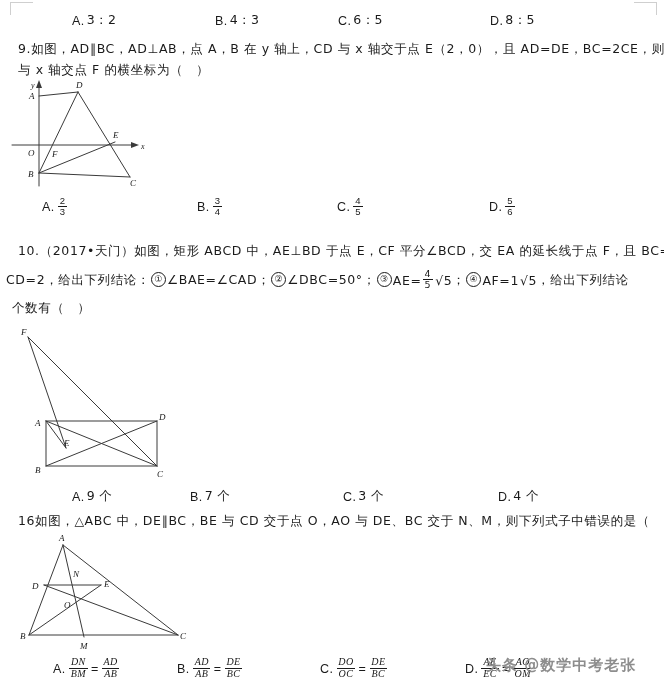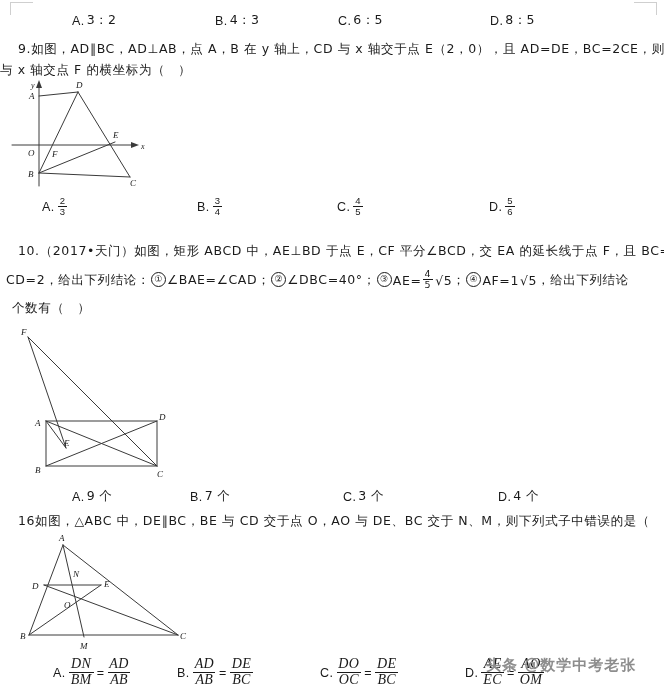--- a/index.html
+++ b/index.html
@@ -74,21 +74,21 @@
     justify-content: center;
     vertical-align: middle;
     font-size: 9.5px;
     line-height: 1.05;
     margin: 0 1px;
     position: relative;
     top: -1px;
   }
   .frac .num { padding: 0 2px; }
   .frac .den { padding: 0 2px; border-top: 1px solid #1a1a1a; }
-  .frac.italic { font-style: italic; font-family: "Liberation Serif", serif; font-size: 14px; }
+  .frac.italic { font-style: italic; font-family: "Liberation Serif", serif; font-size: 10px; }
 
   .circnum {
     display: inline-flex;
     align-items: center;
     justify-content: center;
     width: 13px; height: 13px;
     border: 1px solid #1a1a1a;
     border-radius: 50%;
     font-size: 9px;
     vertical-align: middle;
@@ -142,21 +142,21 @@
     </div>
     <div class="opt" style="left:490px;">
       <span>D.</span>
       <span class="cjk">8：5</span>
     </div>
   </div>
 
   <div class="qline cjk" style="left:18px; top:41px;">
     <span>9.</span><span>如图，AD∥BC，AD⊥AB，点 A，B 在 y 轴上，CD 与 x 轴交于点 E（2，0），且 AD=DE，BC=2CE，则 BD</span>
   </div>
-  <div class="qline cjk" style="left:0; top:62px;">与 x 轴交点 F 的横坐标为（　）</div>
+  <div class="qline cjk" style="left:18px; top:62px;">与 x 轴交点 F 的横坐标为（　）</div>
 
   <figure class="fig" style="left:10px; top:78px;">
     <svg width="160" height="110" viewBox="0 0 160 110">
       <g stroke="#3a3a3a" stroke-width="1" fill="none" stroke-linecap="round">
 
         <line x1="29" y1="108" x2="29" y2="6"></line>
         <polygon points="29,2 26,10 32,10" fill="#3a3a3a" stroke="none"></polygon>
 
         <line x1="2" y1="67" x2="124" y2="67"></line>
         <polygon points="129,67 121,64 121,70" fill="#3a3a3a" stroke="none"></polygon>
@@ -214,21 +214,21 @@
 
   <div class="qline cjk" style="left:18px; top:243px;">
     <span>10.</span><span>（2017•天门）如图，矩形 ABCD 中，AE⊥BD 于点 E，CF 平分∠BCD，交 EA 的延长线于点 F，且 BC=4，</span>
   </div>
 
   <div class="qline cjk" style="left:6px; top:270px; display:flex; align-items:center;">
     <span>CD=2，给出下列结论：</span>
     <span class="circnum">①</span>
     <span>∠BAE=∠CAD；</span>
     <span class="circnum">②</span>
-    <span>∠DBC=40°；</span>
+    <span>∠DBC=50°；</span>
     <span class="circnum">③</span>
     <span>AE=</span>
     <span class="frac">
       <span class="num">4</span>
       <span class="den">5</span>
     </span>
     <span class="radical">√5</span>
     <span>；</span>
     <span class="circnum">④</span>
     <span>AF=1</span>

